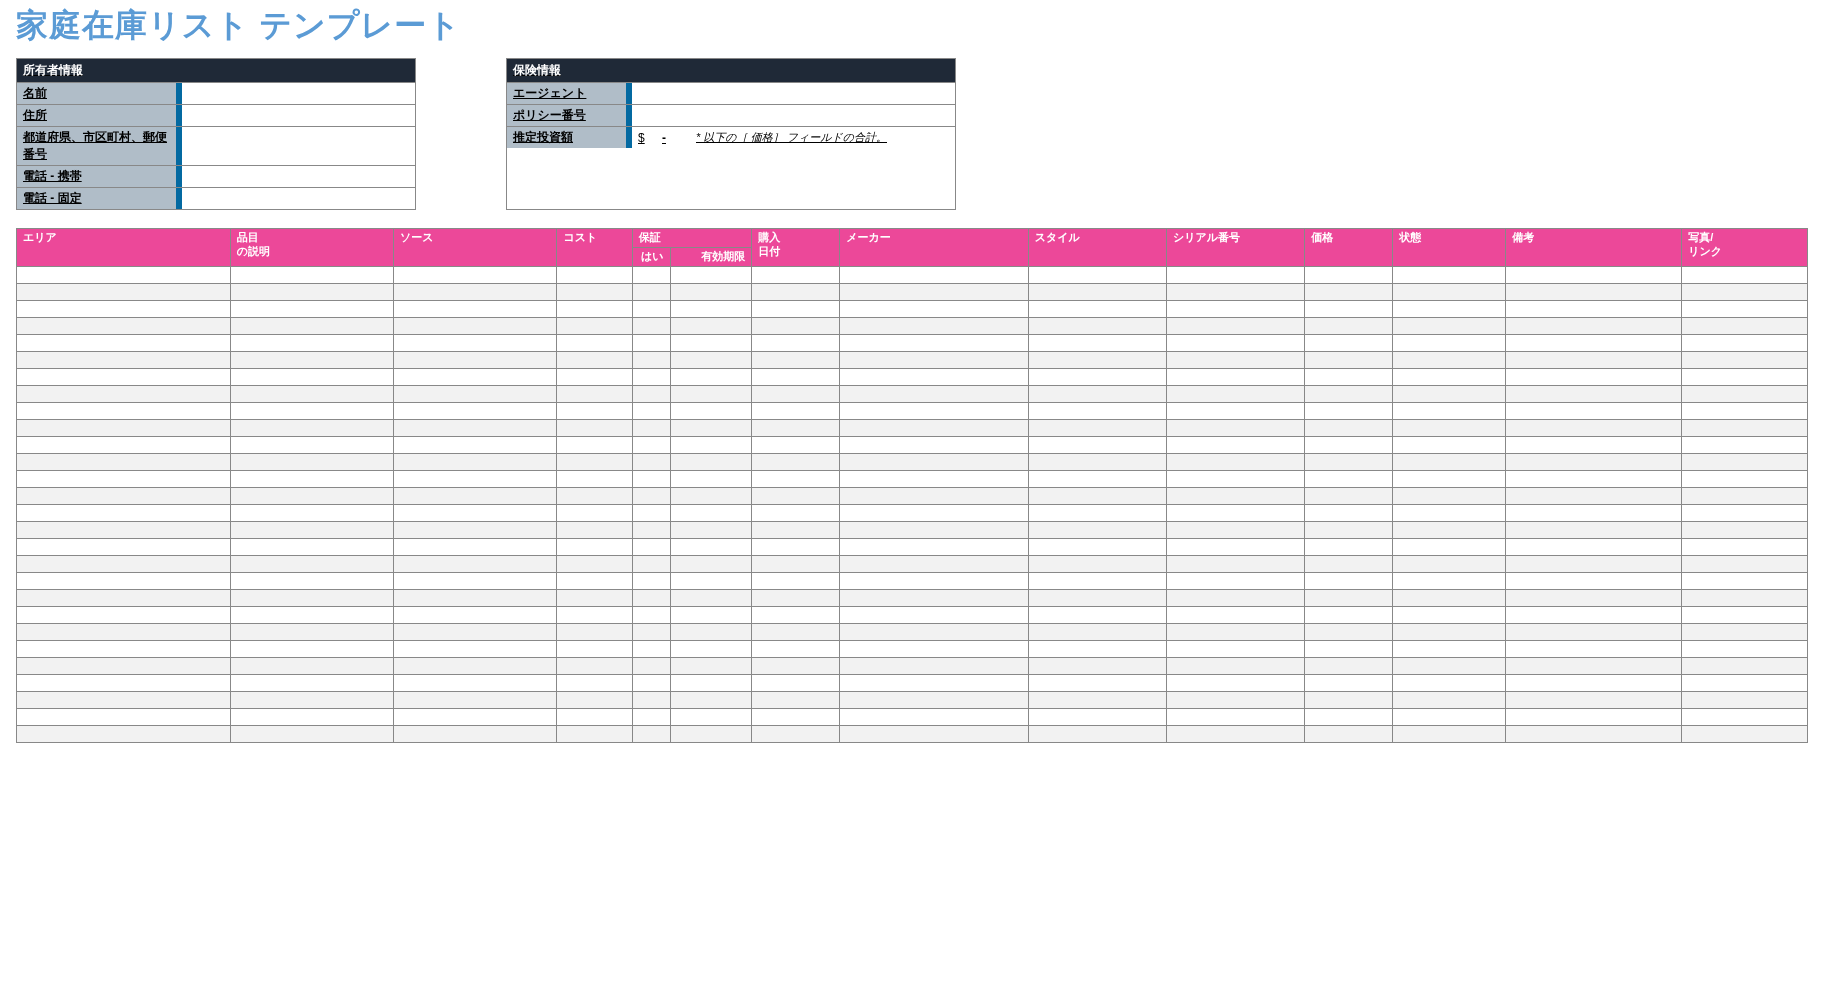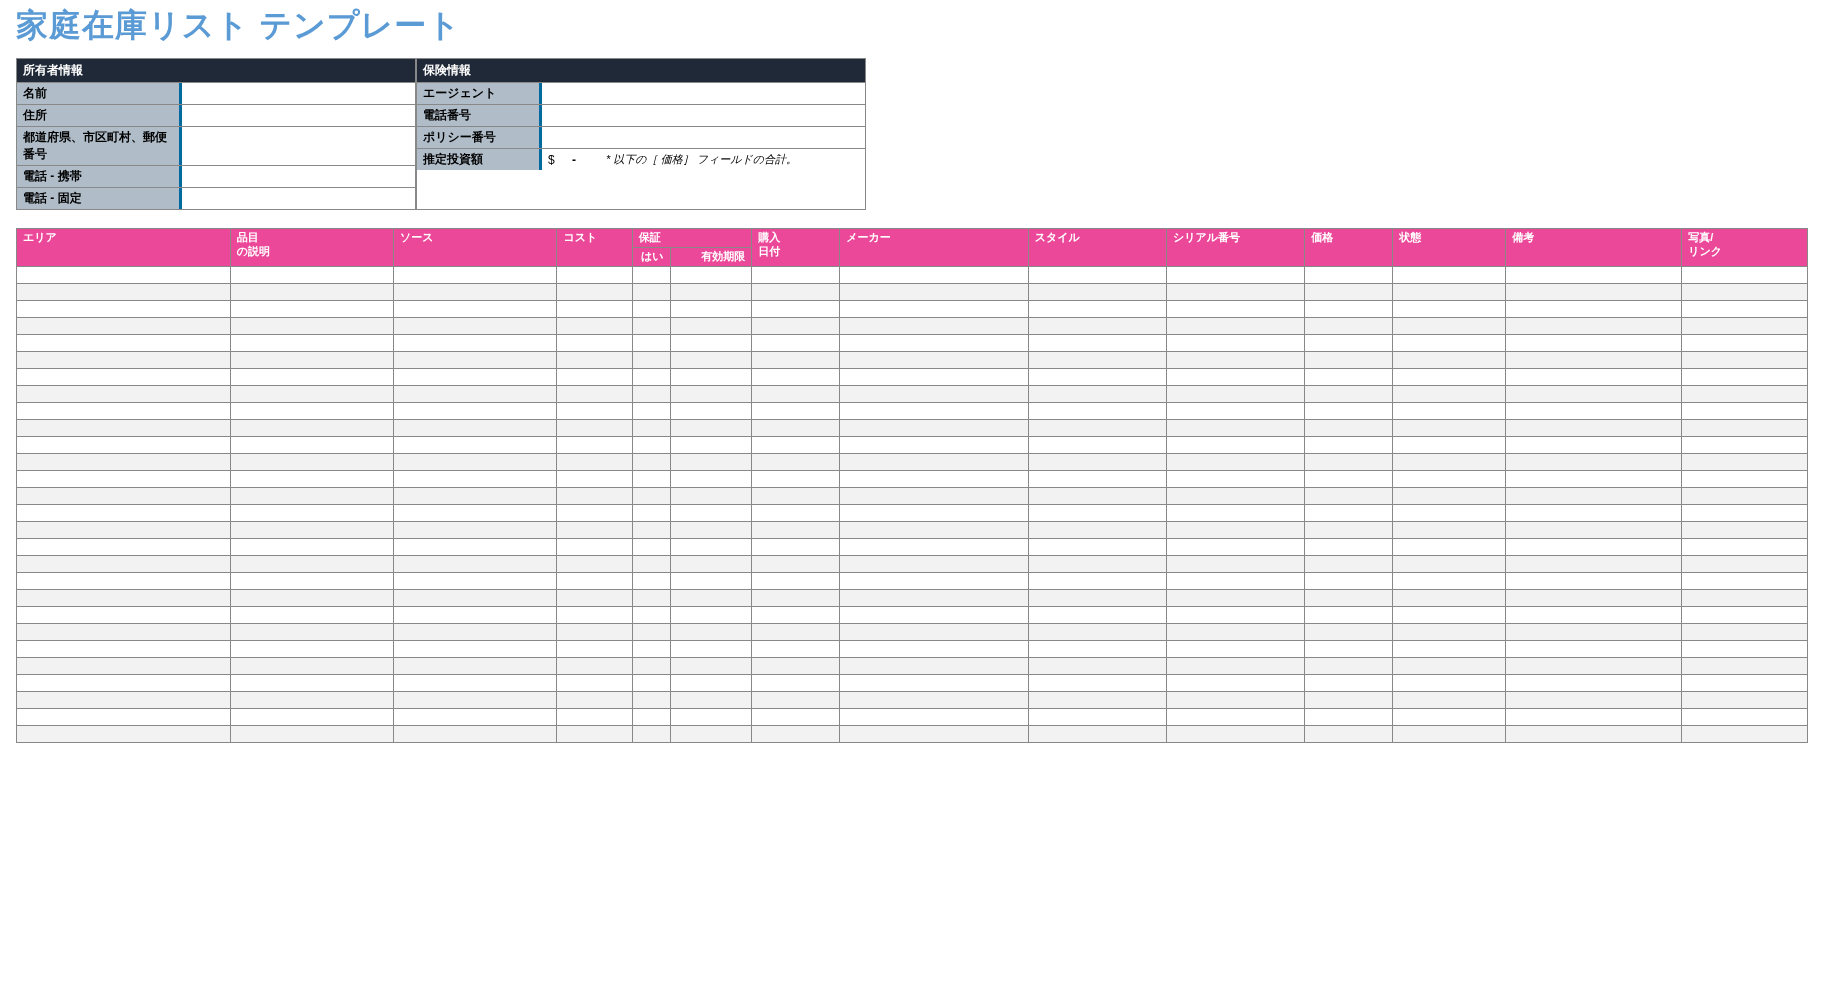--- a/index.html
+++ b/index.html
@@ -12,21 +12,23 @@
   }
   .title {
     color: #5B9BD5;
     font-size: 32px;
     font-weight: 700;
     margin: 0 0 10px 0;
     letter-spacing: 1px;
   }
   .info-row {
     display: flex;
+    gap: 90px;
     margin-bottom: 18px;
+    text-decoration: underline;
   }
   .info-block {
     border: 1px solid #888;
     background: #fff;
   }
   .owner-block { width: 400px; }
   .ins-block   { width: 450px; }
   .info-header {
     background: #1f2937;
     color: #fff;
@@ -37,21 +39,21 @@
   .info-line {
     display: flex;
     border-top: 1px solid #888;
   }
   .info-label {
     background: #b0bdc8;
     font-weight: 700;
     font-size: 12px;
     padding: 2px 6px;
     width: 165px;
-    border-right: 3px solid #0369a1;
+    border-right: 6px solid #0369a1;
   }
   .ins-block .info-label { width: 125px; }
   .info-value {
     flex: 1;
     padding: 2px 6px;
     font-size: 12px;
     display: flex;
     align-items: center;
   }
   .est-currency { width: 14px; display:inline-block; }
@@ -136,24 +138,20 @@
     <div class="info-line">
       <div class="info-label">電話 - 固定</div>
       <div class="info-value"></div>
     </div>
   </div>
 
   <div class="info-block ins-block">
     <div class="info-header">保険情報</div>
     <div class="info-line">
       <div class="info-label">エージェント</div>
-      <div class="info-value"></div>
-    </div>
-    <div class="info-line">
-      <div class="info-label">電話番号</div>
       <div class="info-value"></div>
     </div>
     <div class="info-line">
       <div class="info-label">ポリシー番号</div>
       <div class="info-value"></div>
     </div>
     <div class="info-line">
       <div class="info-label">推定投資額</div>
       <div class="info-value">
         <span class="est-currency">$</span>

